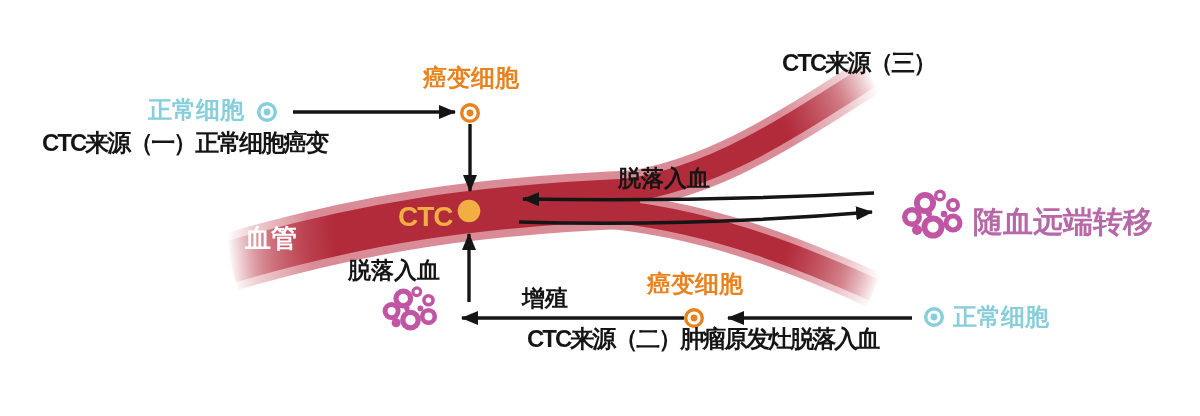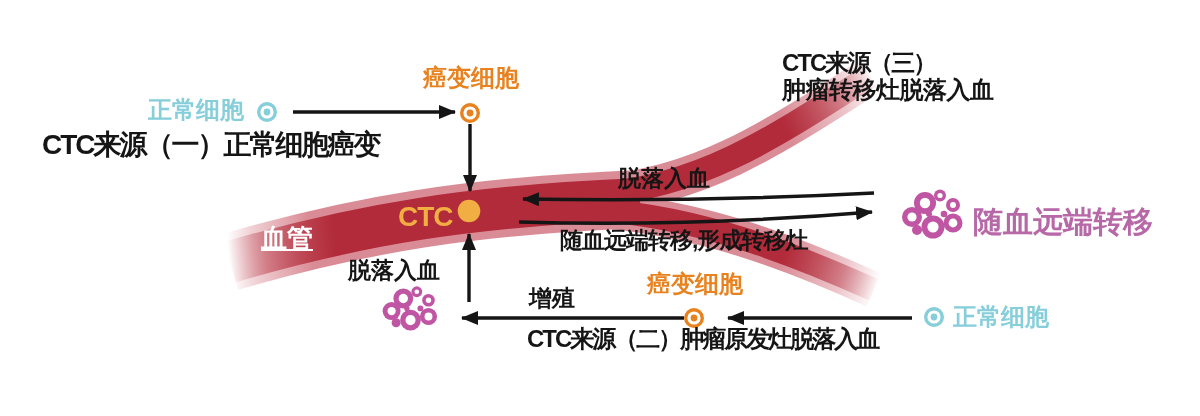--- a/index.html
+++ b/index.html
@@ -10,29 +10,29 @@
   .ink{color:var(--ink);}
   .cyan-t{color:var(--cyan);}
   .orange-t{color:var(--orange);}
   .yellow-t{color:var(--yellow);}
   .magenta-t{color:var(--magenta-text);}
   .white-t{color:var(--white);}
 
   
   #l-normal-top{left:148px;top:97px;font-size:24px;}
   #l-cancer-top{left:423px;top:65px;font-size:24px;}
-  #l-src1{left:42px;top:130px;font-size:28px;letter-spacing:-2px;}
+  #l-src1{left:42px;top:130px;font-size:24px;letter-spacing:-2px;}
   #l-src3a{left:782px;top:50px;font-size:24px;letter-spacing:-2px;}
   #l-src3b{left:782px;top:77px;font-size:24px;letter-spacing:-0.5px;}
   #l-shed-top{left:618px;top:166px;font-size:23px;}
   #l-flow{left:560px;top:228px;font-size:23px;letter-spacing:-1px;}
-  #l-vessel{left:261px;top:225px;font-size:26px;text-decoration:underline;}
+  #l-vessel{left:245px;top:225px;font-size:26px;}
   #l-ctc{left:398px;top:202px;font-size:28px;letter-spacing:-1px;}
   #l-shed-left{left:348px;top:258px;font-size:23px;}
-  #l-grow{left:522px;top:286px;font-size:23px;margin-left:7px;}
+  #l-grow{left:522px;top:286px;font-size:23px;}
   #l-cancer-bot{left:647px;top:271px;font-size:24px;}
   #l-normal-bot{left:953px;top:304px;font-size:24px;}
   #l-src2{left:527px;top:326px;font-size:24px;letter-spacing:-2px;}
   #l-meta{left:973px;top:206px;font-size:30px;}
 
   
   .sd{stop-color:var(--vessel-dark);}
   .sl{stop-color:var(--vessel-light);}
   .vl{fill:none;stroke-linecap:butt;}
   .arrow{fill:none;stroke:var(--ink);stroke-width:3.4px;}
@@ -152,23 +152,21 @@
     </g>
     <g transform="translate(898,188)">
       <use href="#cellCluster"></use>
     </g>
   </svg>
 
   <div class="lbl cyan-t" id="l-normal-top">正常细胞</div>
   <div class="lbl orange-t" id="l-cancer-top">癌变细胞</div>
   <div class="lbl ink" id="l-src1">CTC来源（一）正常细胞癌变</div>
   <div class="lbl ink" id="l-src3a">CTC来源（三）</div>
-  <div class="lbl ink" id="l-src3b">肿瘤转移灶脱落入血</div>
   <div class="lbl ink" id="l-shed-top">脱落入血</div>
-  <div class="lbl ink" id="l-flow">随血远端转移,形成转移灶</div>
   <div class="lbl white-t" id="l-vessel">血管</div>
   <div class="lbl yellow-t" id="l-ctc">CTC</div>
   <div class="lbl ink" id="l-shed-left">脱落入血</div>
   <div class="lbl ink" id="l-grow">增殖</div>
   <div class="lbl orange-t" id="l-cancer-bot">癌变细胞</div>
   <div class="lbl cyan-t" id="l-normal-bot">正常细胞</div>
   <div class="lbl ink" id="l-src2">CTC来源（二）肿瘤原发灶脱落入血</div>
   <div class="lbl magenta-t" id="l-meta">随血远端转移</div>
 </div>
 

